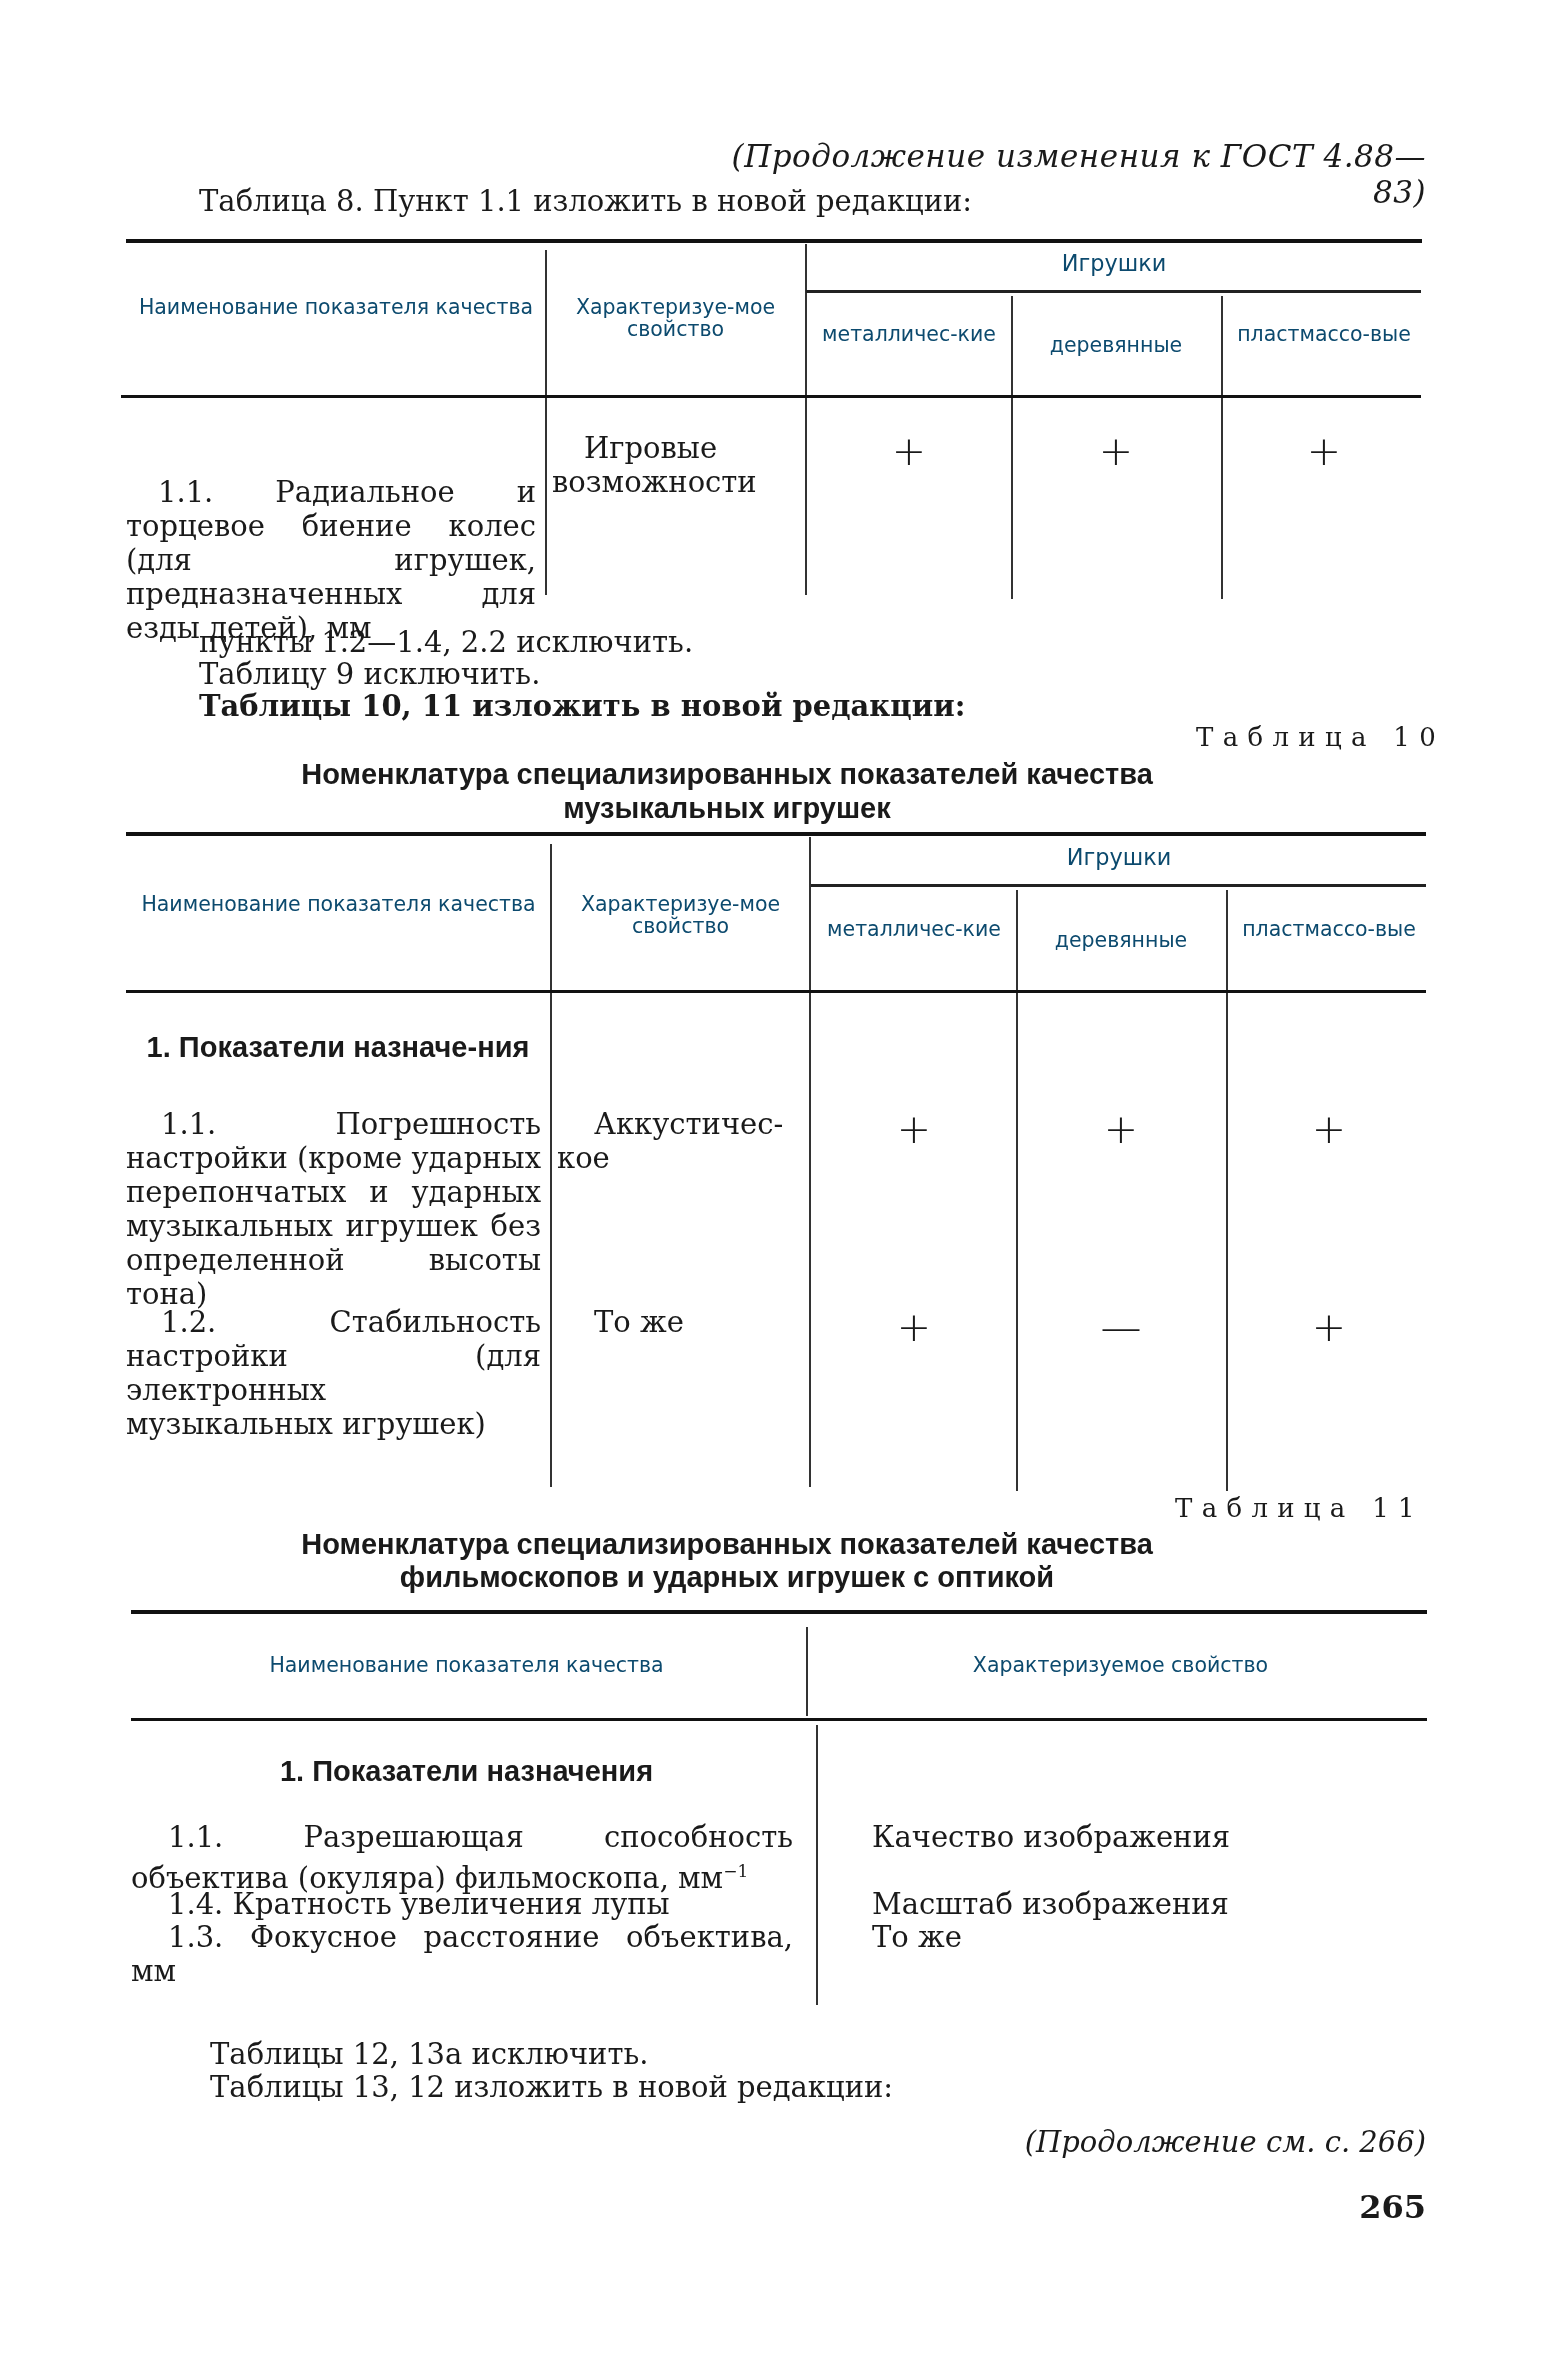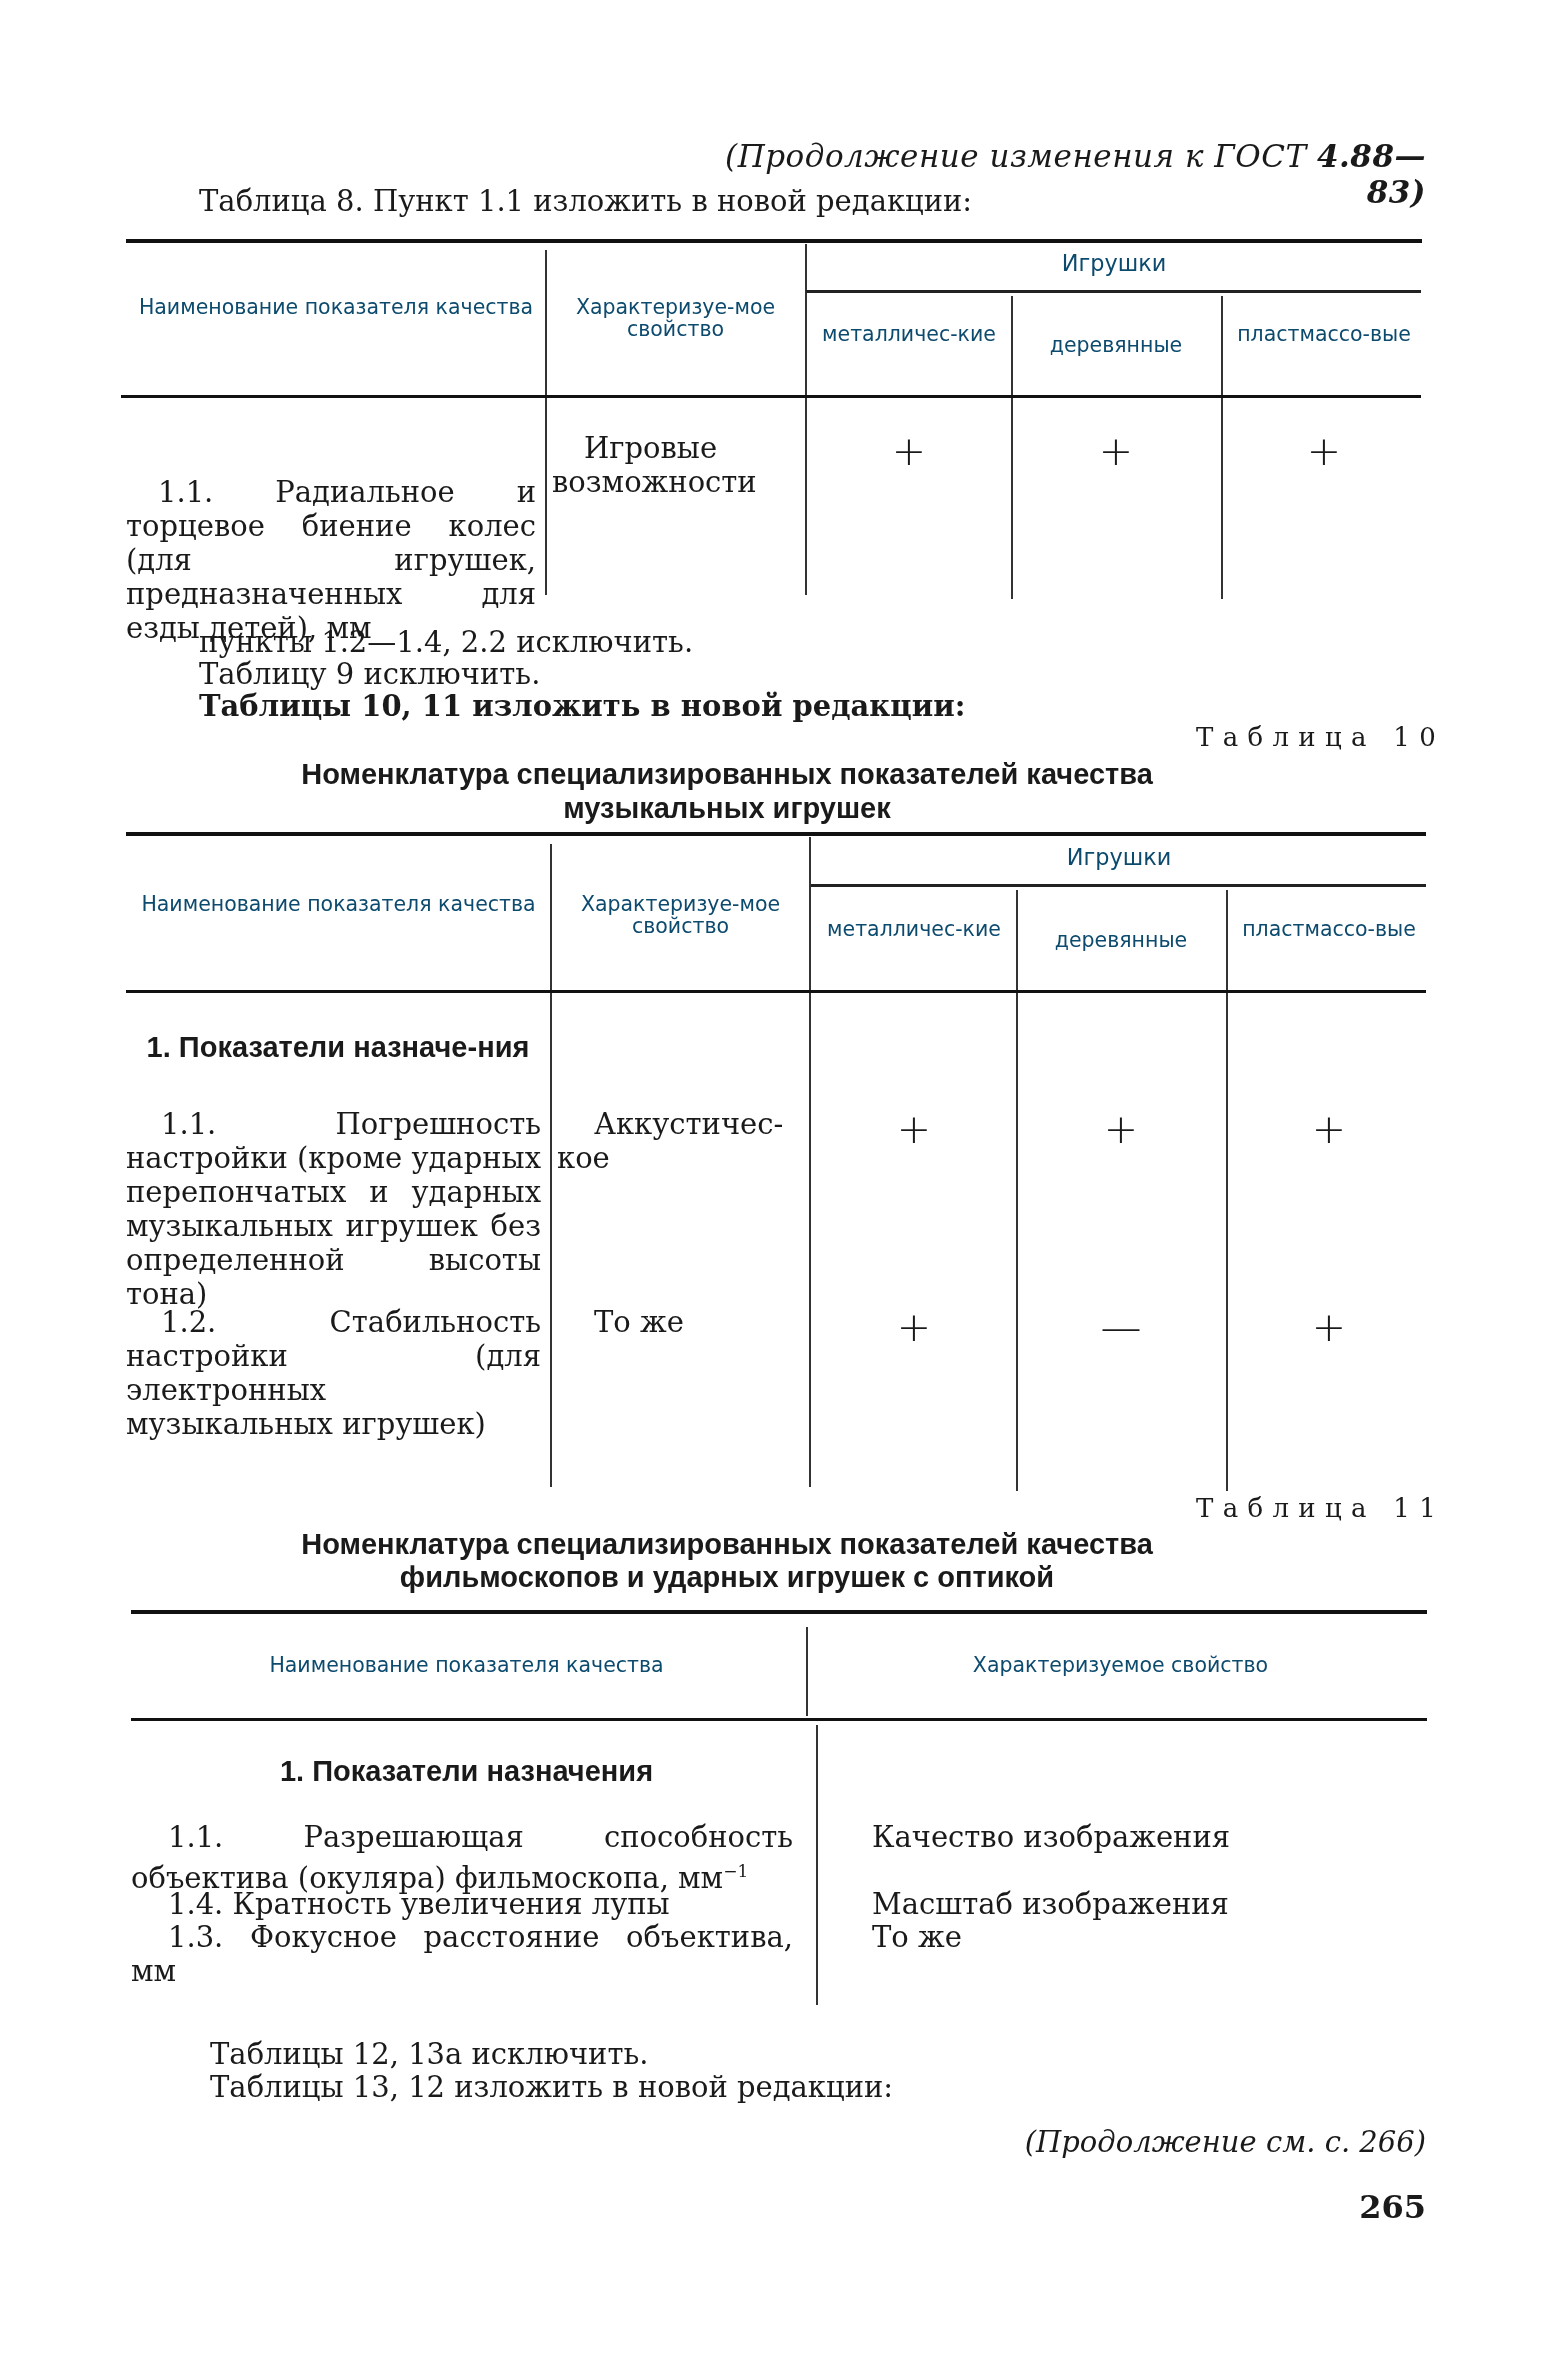--- a/index.html
+++ b/index.html
@@ -6,21 +6,21 @@
   body {
     width: 1563px; height: 2357px; position: relative; overflow: hidden;
     font-family: "DejaVu Serif", "Liberation Serif", serif;
     color: #1a1a1a;
   }
   .abs { position: absolute; }
   .running-head {
     left: 718px; top: 138px; width: 708px; text-align: right;
     font-style: italic; font-size: 31px; letter-spacing: 0.5px;
   }
-  .running-head b { font-weight: bold; }
+  .running-head b { font-weight: normal; }
   .para { font-size: 29px; line-height: 32px; }
   .rule-thick { background: #111; height: 3.7px; }
   .rule-thin { background: #222; height: 1.9px; }
   .vline { background: #333; width: 1.9px; }
   .hdr { font-size: 20.5px; line-height: 22.4px; text-align: center; color: #0c4a6e; font-family: "DejaVu Sans", "Liberation Sans", sans-serif; }
   .cell { font-size: 29px; line-height: 34px; }
   .justify { text-align: justify; text-align-last: left; }
   .sign { font-size: 41px; line-height: 41px; text-align: center; font-family: "DejaVu Sans", sans-serif; font-weight: 300; }
   .spaced { letter-spacing: 9.3px; font-size: 26px; }
   .title { font-family: "Liberation Sans", "DejaVu Sans", sans-serif; font-weight: bold; font-size: 29px; text-align: center; line-height: 34px; }
@@ -92,21 +92,21 @@
   <div class="abs sign" style="left:1231px; top:1109px; width:196px;">+</div>
 
   <div class="abs cell justify" style="left:126px; top:1305px; width:415px; text-indent:35px;">1.2. Стабильность настройки (для электронных музыкальных игрушек)</div>
   <div class="abs cell" style="left:557px; top:1305px; width:247px; text-indent:37px;">То же</div>
   <div class="abs sign" style="left:816px; top:1307px; width:196px;">+</div>
   <div class="abs sign" style="left:1021px; top:1307px; width:200px;">—</div>
   <div class="abs sign" style="left:1231px; top:1307px; width:196px;">+</div>
 </div>
 
 <div>
-  <div class="abs spaced" style="left:1175px; top:1493px; width:270px; text-align:right;">Таблица 11</div>
+  <div class="abs spaced" style="left:1175px; top:1493px; width:270px; ">Таблица 11</div>
   <div class="abs title" style="left:121px; top:1527px; width:1212px;">Номенклатура специализированных показателей качества</div>
   <div class="abs title" style="left:121px; top:1560px; width:1212px;">фильмоскопов и ударных игрушек с оптикой</div>
 
   <div class="abs rule-thick" style="left:131px; top:1610px; width:1296px;"></div>
   <div class="abs vline" style="left:806px; top:1627px; height:89px;"></div>
   <div class="abs rule-thick" style="left:131px; top:1718px; width:1296px; height:2.8px;"></div>
   <div class="abs vline" style="left:816px; top:1725px; height:280px;"></div>
 
   <div class="abs hdr" style="left:131px; top:1654px; width:671px;">Наименование показателя качества</div>
   <div class="abs hdr" style="left:820px; top:1654px; width:601px;">Характеризуемое свойство</div>

